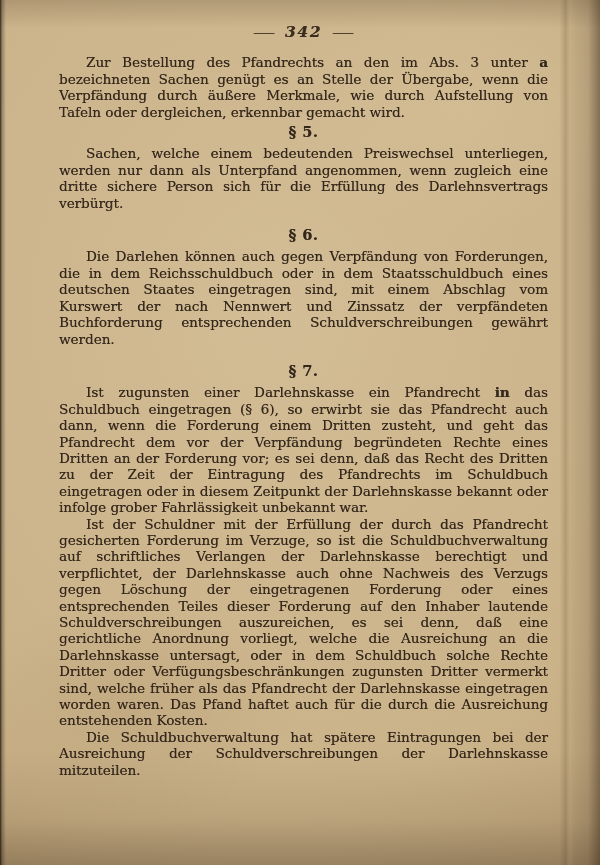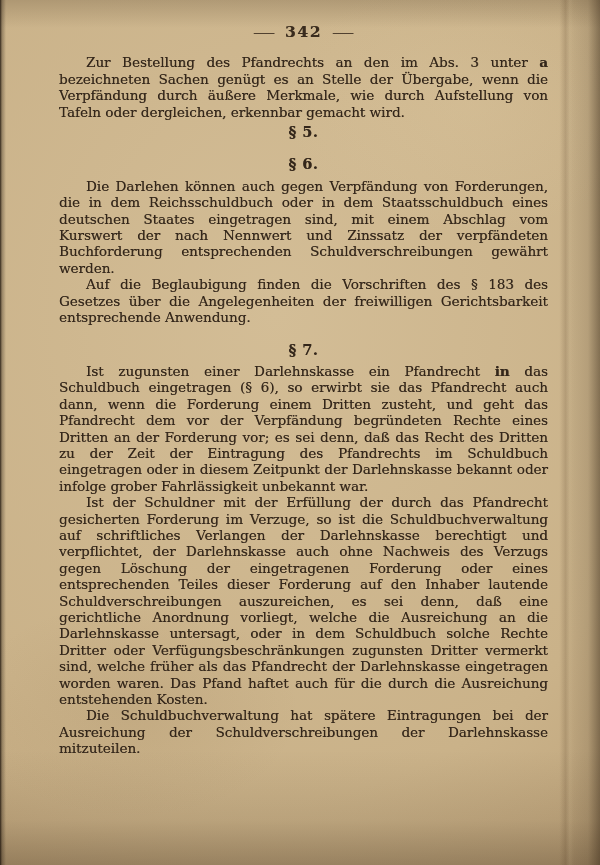--- a/index.html
+++ b/index.html
@@ -64,20 +64,21 @@
   .page-header .rule {
     display: inline-block;
     transform: scaleX(1.6);
     font-size: 14px;
     opacity: 0.85;
   }
   .page-header .pagenum {
     font-weight: bold;
     font-size: 15.5px;
     letter-spacing: 1.5px;
+    font-style: italic;
   }
   .para {
     margin: 0;
     text-indent: 27px;
   }
   .sec {
     font-size: 14.5px;
     font-weight: bold;
     text-align: center;
     text-indent: 0;
@@ -97,24 +98,24 @@
 
     <div class="page-header">
       <span class="rule">—</span>
       <span class="pagenum">342</span>
       <span class="rule">—</span>
     </div>
 
     <p class="para"><span>Zur Bestellung des Pfandrechts an den im Abs. 3 unter </span><span class="bd">a</span><span> bezeichneten Sachen genügt es an Stelle der Übergabe, wenn die Verpfändung durch äußere Merkmale, wie durch Aufstellung von Tafeln oder dergleichen, erkennbar gemacht wird.</span></p>
 
     <h2 class="sec tight">§ 5.</h2>
+    <p class="para">Sachen, welche einem bedeutenden Preiswechsel unterliegen, werden nur dann als Unterpfand angenommen, wenn zugleich eine dritte sichere Person sich für die Erfüllung des Darlehnsvertrags verbürgt.</p>
 
     <h2 class="sec">§ 6.</h2>
     <p class="para">Die Darlehen können auch gegen Verpfändung von Forderungen, die in dem Reichsschuldbuch oder in dem Staatsschuldbuch eines deutschen Staates eingetragen sind, mit einem Abschlag vom Kurswert der nach Nennwert und Zinssatz der verpfändeten Buchforderung entsprechenden Schuldverschreibungen gewährt werden.</p>
-    <p class="para">Auf die Beglaubigung finden die Vorschriften des § 183 des Gesetzes über die Angelegenheiten der freiwilligen Gerichtsbarkeit entsprechende Anwendung.</p>
 
     <h2 class="sec">§ 7.</h2>
     <p class="para"><span>Ist zugunsten einer Darlehnskasse ein Pfandrecht </span><span class="bd">in</span><span> das Schuldbuch eingetragen (§ 6), so erwirbt sie das Pfandrecht auch dann, wenn die Forderung einem Dritten zusteht, und geht das Pfandrecht dem vor der Verpfändung begründeten Rechte eines Dritten an der Forderung vor; es sei denn, daß das Recht des Dritten zu der Zeit der Eintragung des Pfandrechts im Schuldbuch eingetragen oder in diesem Zeitpunkt der Darlehnskasse bekannt oder infolge grober Fahrlässigkeit unbekannt war.</span></p>
     <p class="para">Ist der Schuldner mit der Erfüllung der durch das Pfandrecht gesicherten Forderung im Verzuge, so ist die Schuldbuchverwaltung auf schriftliches Verlangen der Darlehnskasse berechtigt und verpflichtet, der Darlehnskasse auch ohne Nachweis des Verzugs gegen Löschung der eingetragenen Forderung oder eines entsprechenden Teiles dieser Forderung auf den Inhaber lautende Schuldverschreibungen auszureichen, es sei denn, daß eine gerichtliche Anordnung vorliegt, welche die Ausreichung an die Darlehnskasse untersagt, oder in dem Schuldbuch solche Rechte Dritter oder Verfügungsbeschränkungen zugunsten Dritter vermerkt sind, welche früher als das Pfandrecht der Darlehnskasse eingetragen worden waren. Das Pfand haftet auch für die durch die Ausreichung entstehenden Kosten.</p>
     <p class="para">Die Schuldbuchverwaltung hat spätere Eintragungen bei der Ausreichung der Schuldverschreibungen der Darlehnskasse mitzuteilen.</p>
 
   </div>
 </div>
 
 </body></html>

